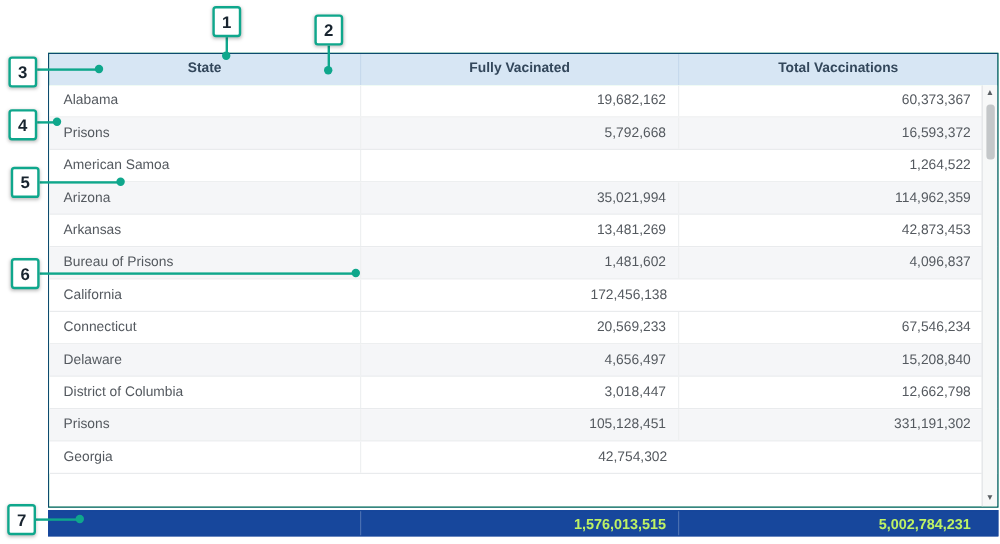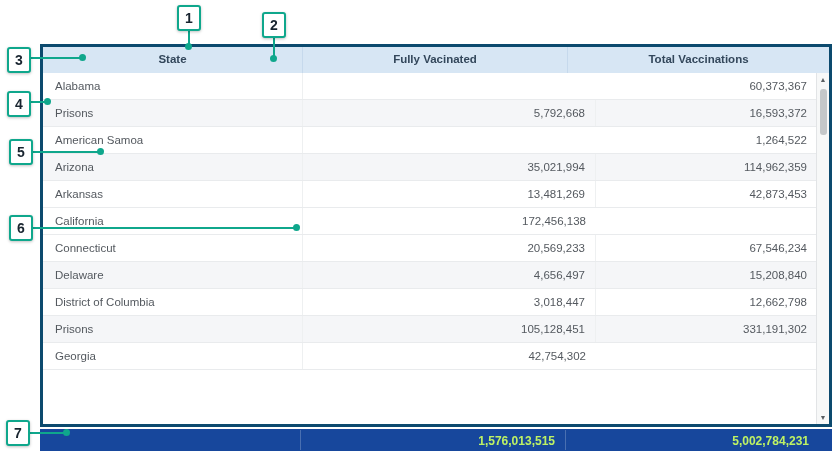--- a/index.html
+++ b/index.html
@@ -9,29 +9,29 @@
     --cell-text:#54595f;
     --row-alt:#f5f6f8;
     --totals-bg:#17479c;
   }
   *{box-sizing:border-box;margin:0;padding:0;}
   body{background:#fff;font-family:"Liberation Sans","DejaVu Sans",sans-serif;}
   .page{position:relative;width:833px;height:453px;background:#fff;overflow:hidden;}
 
   
   .table-wrap{position:absolute;left:40px;top:44px;width:792px;font-size:11.5px;color:var(--cell-text);}
-  .grid{border:3px solid #0c4a6e;background:#22c55e;}
+  .grid{border:1px solid #0c4a6e;background:#22c55e;}
   .thead{display:flex;height:26px;background:var(--header-bg);}
   .th{line-height:25px;text-align:center;font-weight:700;font-size:11.5px;color:var(--header-text);border-right:1px solid #c6d9ec;}
   .th:last-child{border-right:none;}
   .col-state{width:260px;}
   .col-fully{width:265px;}
   .col-total{flex:1;}
   .tbody{position:relative;height:351px;overflow:hidden;background:#fff;}
-  .tr{display:flex;height:27px;line-height:26px;border-bottom:1px solid #e9ebed;background:#fff;gap:28px;}
+  .tr{display:flex;height:27px;line-height:26px;border-bottom:1px solid #e9ebed;background:#fff;}
   .tr.alt{background:var(--row-alt);}
   .td{overflow:hidden;white-space:nowrap;}
   .tr .td{border-right:1px solid #eef0f1;}
   .tr .td:last-child{border-right:none;}
   .td.state{padding-left:12px;}
   .td.num{text-align:right;}
   .td.fully{padding-right:10px;}
   .td.total{padding-right:22px;}
 
   
@@ -59,40 +59,46 @@
     <div class="grid">
       <div class="thead">
         <div class="th col-state">State</div>
         <div class="th col-fully">Fully Vacinated</div>
         <div class="th col-total">Total Vaccinations</div>
       </div>
 
       <div class="tbody">
         <div class="tr">
           <div class="td state col-state">Alabama</div>
+          <div class="td num fully col-fully">19,682,162</div>
           <div class="td num total col-total">60,373,367</div>
         </div>
         <div class="tr alt">
           <div class="td state col-state">Prisons</div>
           <div class="td num fully col-fully">5,792,668</div>
           <div class="td num total col-total">16,593,372</div>
         </div>
         <div class="tr">
           <div class="td state col-state">American Samoa</div>
           <div class="td num total col-total">1,264,522</div>
         </div>
         <div class="tr alt">
           <div class="td state col-state">Arizona</div>
           <div class="td num fully col-fully">35,021,994</div>
           <div class="td num total col-total">114,962,359</div>
         </div>
         <div class="tr">
           <div class="td state col-state">Arkansas</div>
           <div class="td num fully col-fully">13,481,269</div>
           <div class="td num total col-total">42,873,453</div>
+        </div>
+        <div class="tr alt">
+          <div class="td state col-state">Bureau of Prisons</div>
+          <div class="td num fully col-fully">1,481,602</div>
+          <div class="td num total col-total">4,096,837</div>
         </div>
         <div class="tr">
           <div class="td state col-state">California</div>
           <div class="td num fully col-fully">172,456,138</div>
         </div>
         <div class="tr">
           <div class="td state col-state">Connecticut</div>
           <div class="td num fully col-fully">20,569,233</div>
           <div class="td num total col-total">67,546,234</div>
         </div>

